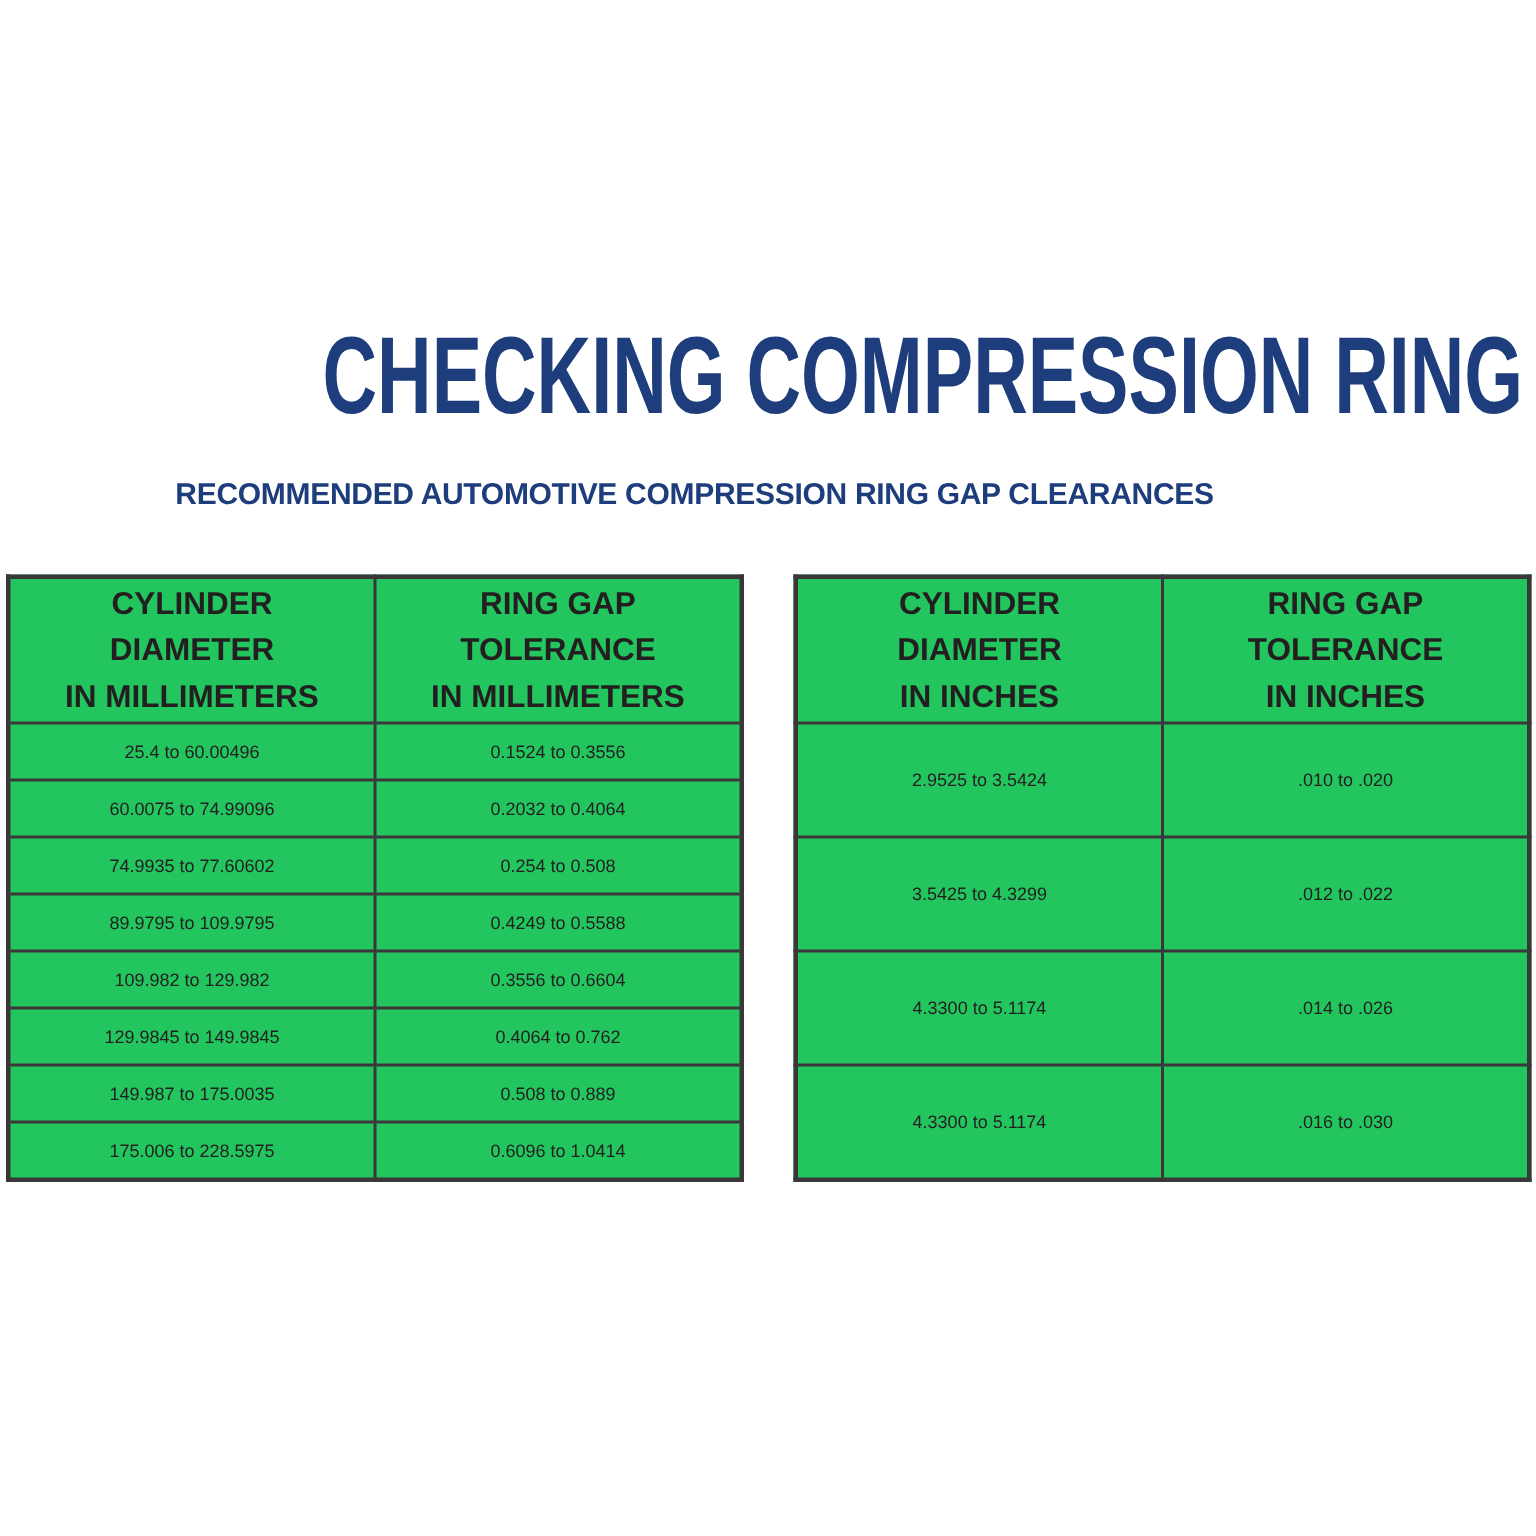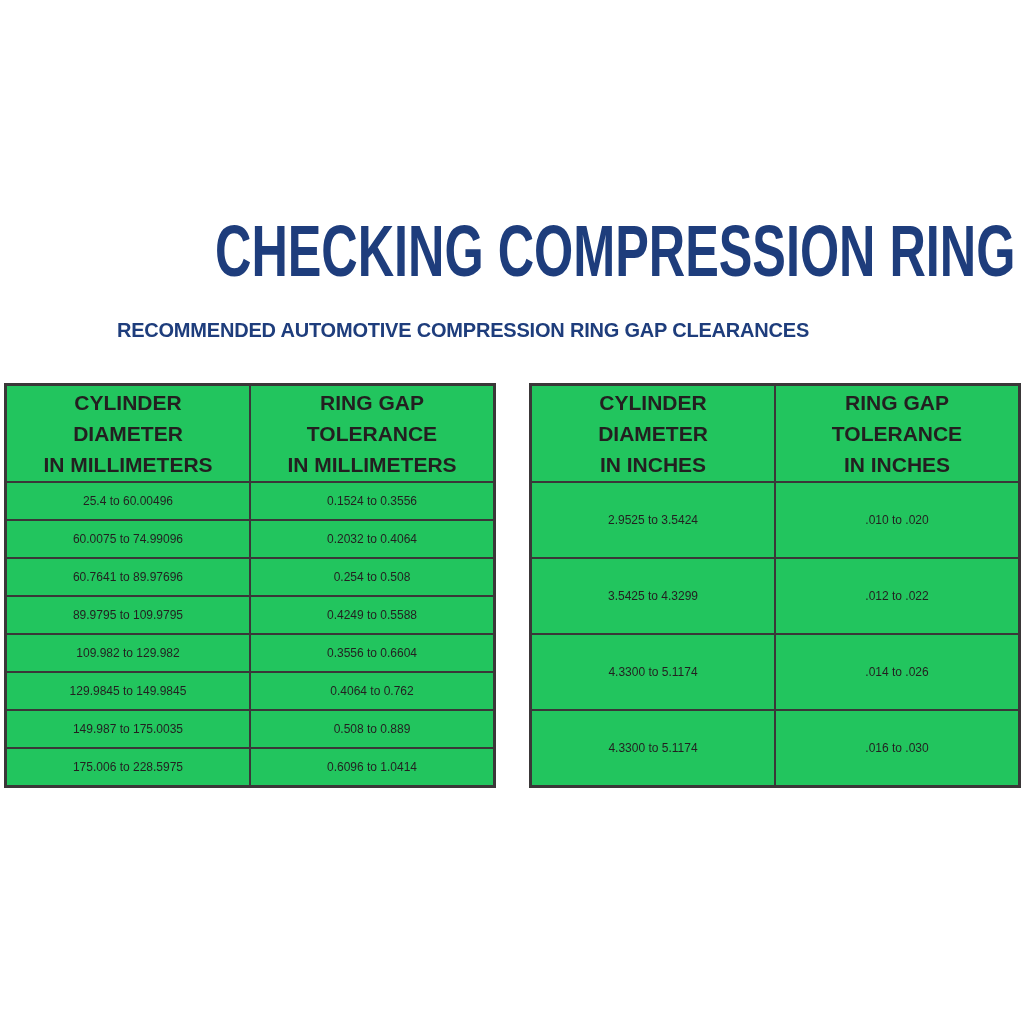--- a/index.html
+++ b/index.html
@@ -100,21 +100,21 @@
     <tbody>
         <tr>
           <td>25.4 to 60.00496</td>
           <td>0.1524 to 0.3556</td>
         </tr>
         <tr>
           <td>60.0075 to 74.99096</td>
           <td>0.2032 to 0.4064</td>
         </tr>
         <tr>
-          <td>60.7641 to 89.97696</td>
+          <td>74.9935 to 77.60602</td>
           <td>0.254 to 0.508</td>
         </tr>
         <tr>
           <td>89.9795 to 109.9795</td>
           <td>0.4249 to 0.5588</td>
         </tr>
         <tr>
           <td>109.982 to 129.982</td>
           <td>0.3556 to 0.6604</td>
         </tr>

